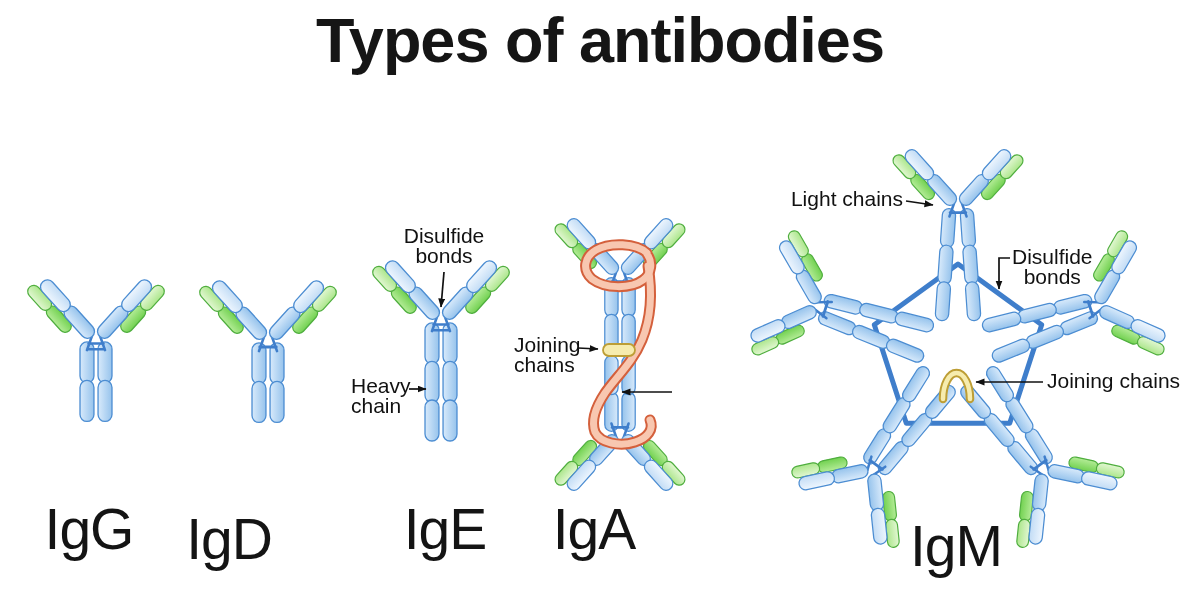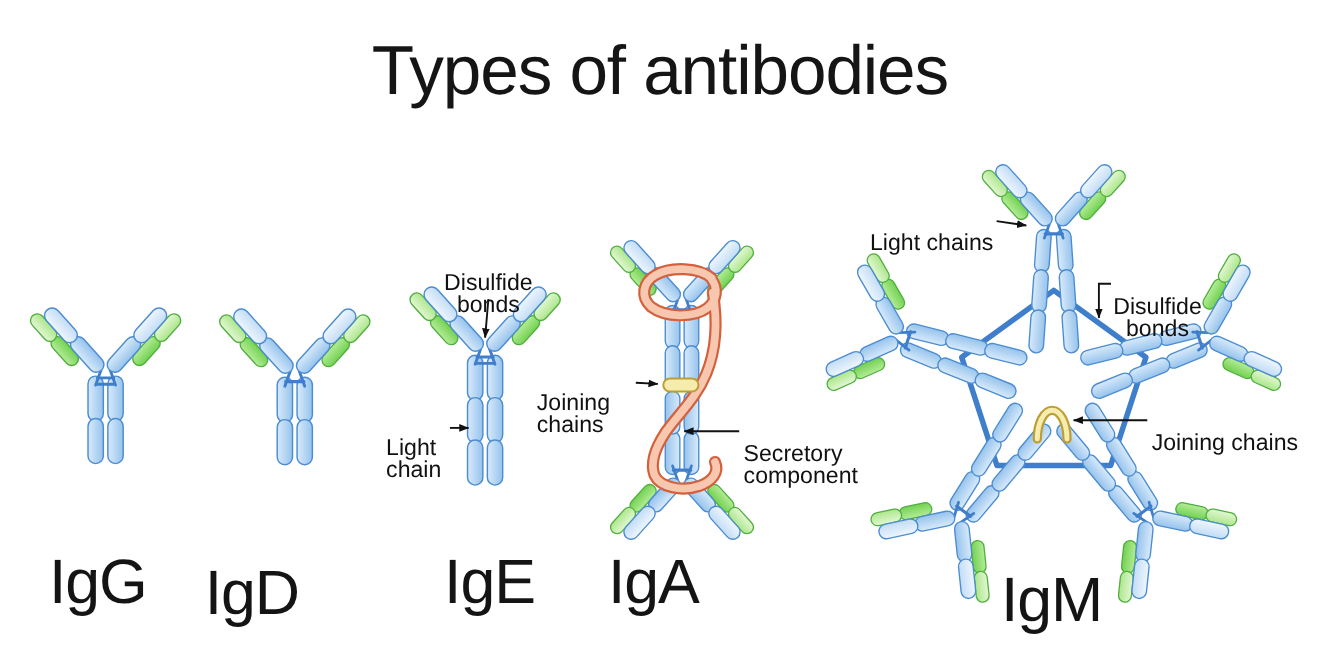--- a/index.html
+++ b/index.html
@@ -2,29 +2,29 @@
 <html><head>
 <meta charset="utf-8">
 <style>
   html,body{margin:0;padding:0;background:#fff;}
   #stage{
     position:relative;width:1200px;height:606px;background:#fff;overflow:hidden;
     font-family:"Liberation Sans","DejaVu Sans",sans-serif;
   }
   #stage svg{position:absolute;left:0;top:0;}
   .title{
-    position:absolute;left:0;right:0;top:28px;text-align:center;
-    font-size:63px;letter-spacing:-1px;color:#151515;white-space:nowrap;
+    position:absolute;left:0;right:0;top:4px;text-align:center;
+    font-size:63px;letter-spacing:-1px;color:#151515;white-space:nowrap;font-weight:bold;
   }
   .type-label{
     position:absolute;font-size:57px;letter-spacing:-1px;color:#141414;
     transform:translateX(-50%);white-space:nowrap;
   }
   .anno{
-    position:absolute;font-size:21px;line-height:20px;color:#111;white-space:nowrap;margin-top:22px;
+    position:absolute;font-size:21px;line-height:20px;color:#111;white-space:nowrap;
   }
   .anno.center{text-align:center;transform:translateX(-50%);}
   .anno.centerblock{text-align:center;}
 </style>
 </head>
 <body>
 
 <div id="stage">
 
   <svg id="art" width="1200" height="606" viewBox="0 0 1200 606">
@@ -345,33 +345,29 @@
   <div class="type-label" style="left:445px;top:496px">IgE</div>
   <div class="type-label" style="left:594px;top:496px">IgA</div>
   <div class="type-label" style="left:956px;top:513px">IgM</div>
 
   <div class="anno center" style="left:444px;top:226px">
     <span>Disulfide</span><br>
     <span>bonds</span>
   </div>
 
   <div class="anno" style="left:351px;top:376px">
-    <span>Light</span><br>
+    <span>Heavy</span><br>
     <span>chain</span>
   </div>
 
-  <div class="anno" style="left:488px;top:335px">
+  <div class="anno" style="left:514px;top:335px">
     <span>Joining</span><br>
     <span>chains</span>
   </div>
 
-  <div class="anno" style="left:676px;top:381px">
-    <span>Secretory</span><br>
-    <span>component</span>
-  </div>
 
   <div class="anno" style="right:297px;top:189px">Light chains</div>
 
   <div class="anno centerblock" style="left:1012px;top:247px">
     <span>Disulfide</span><br>
     <span>bonds</span>
   </div>
 
   <div class="anno" style="left:1047px;top:371px">Joining chains</div>
 </div>

